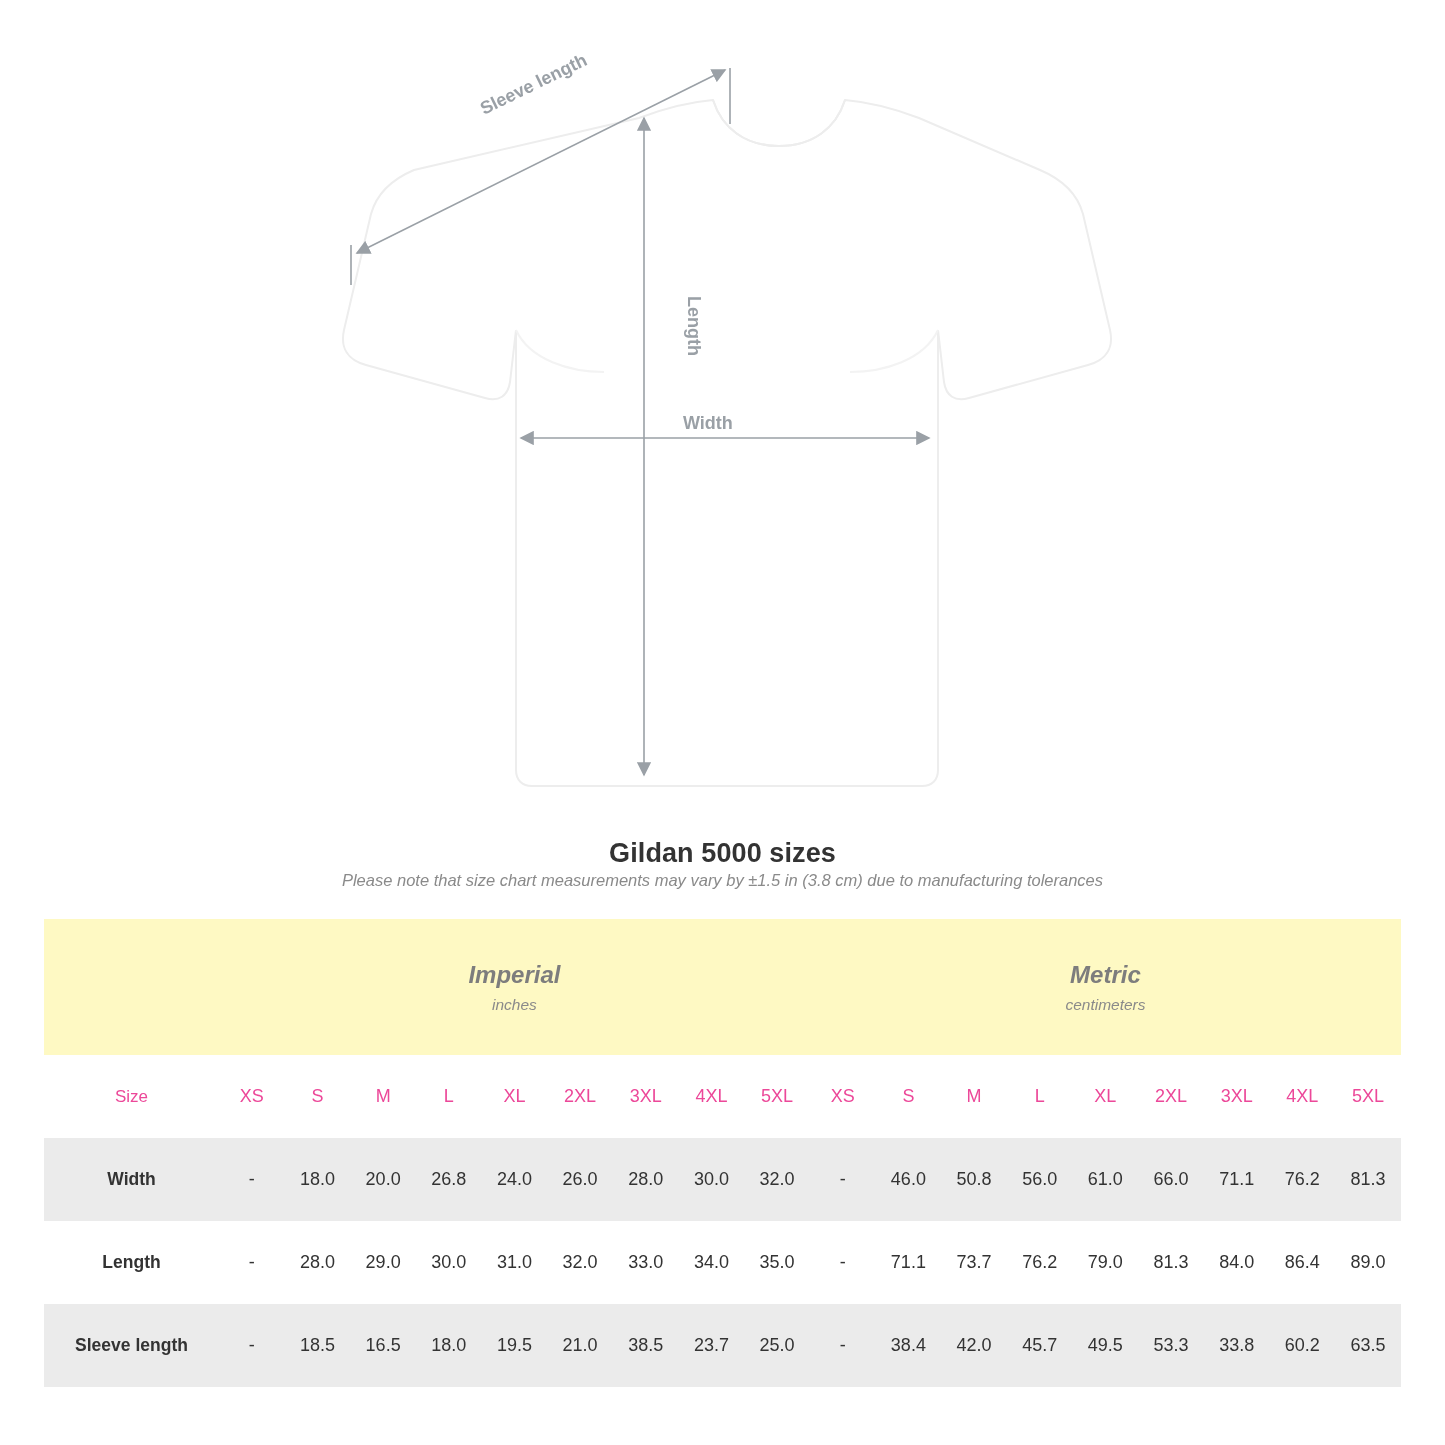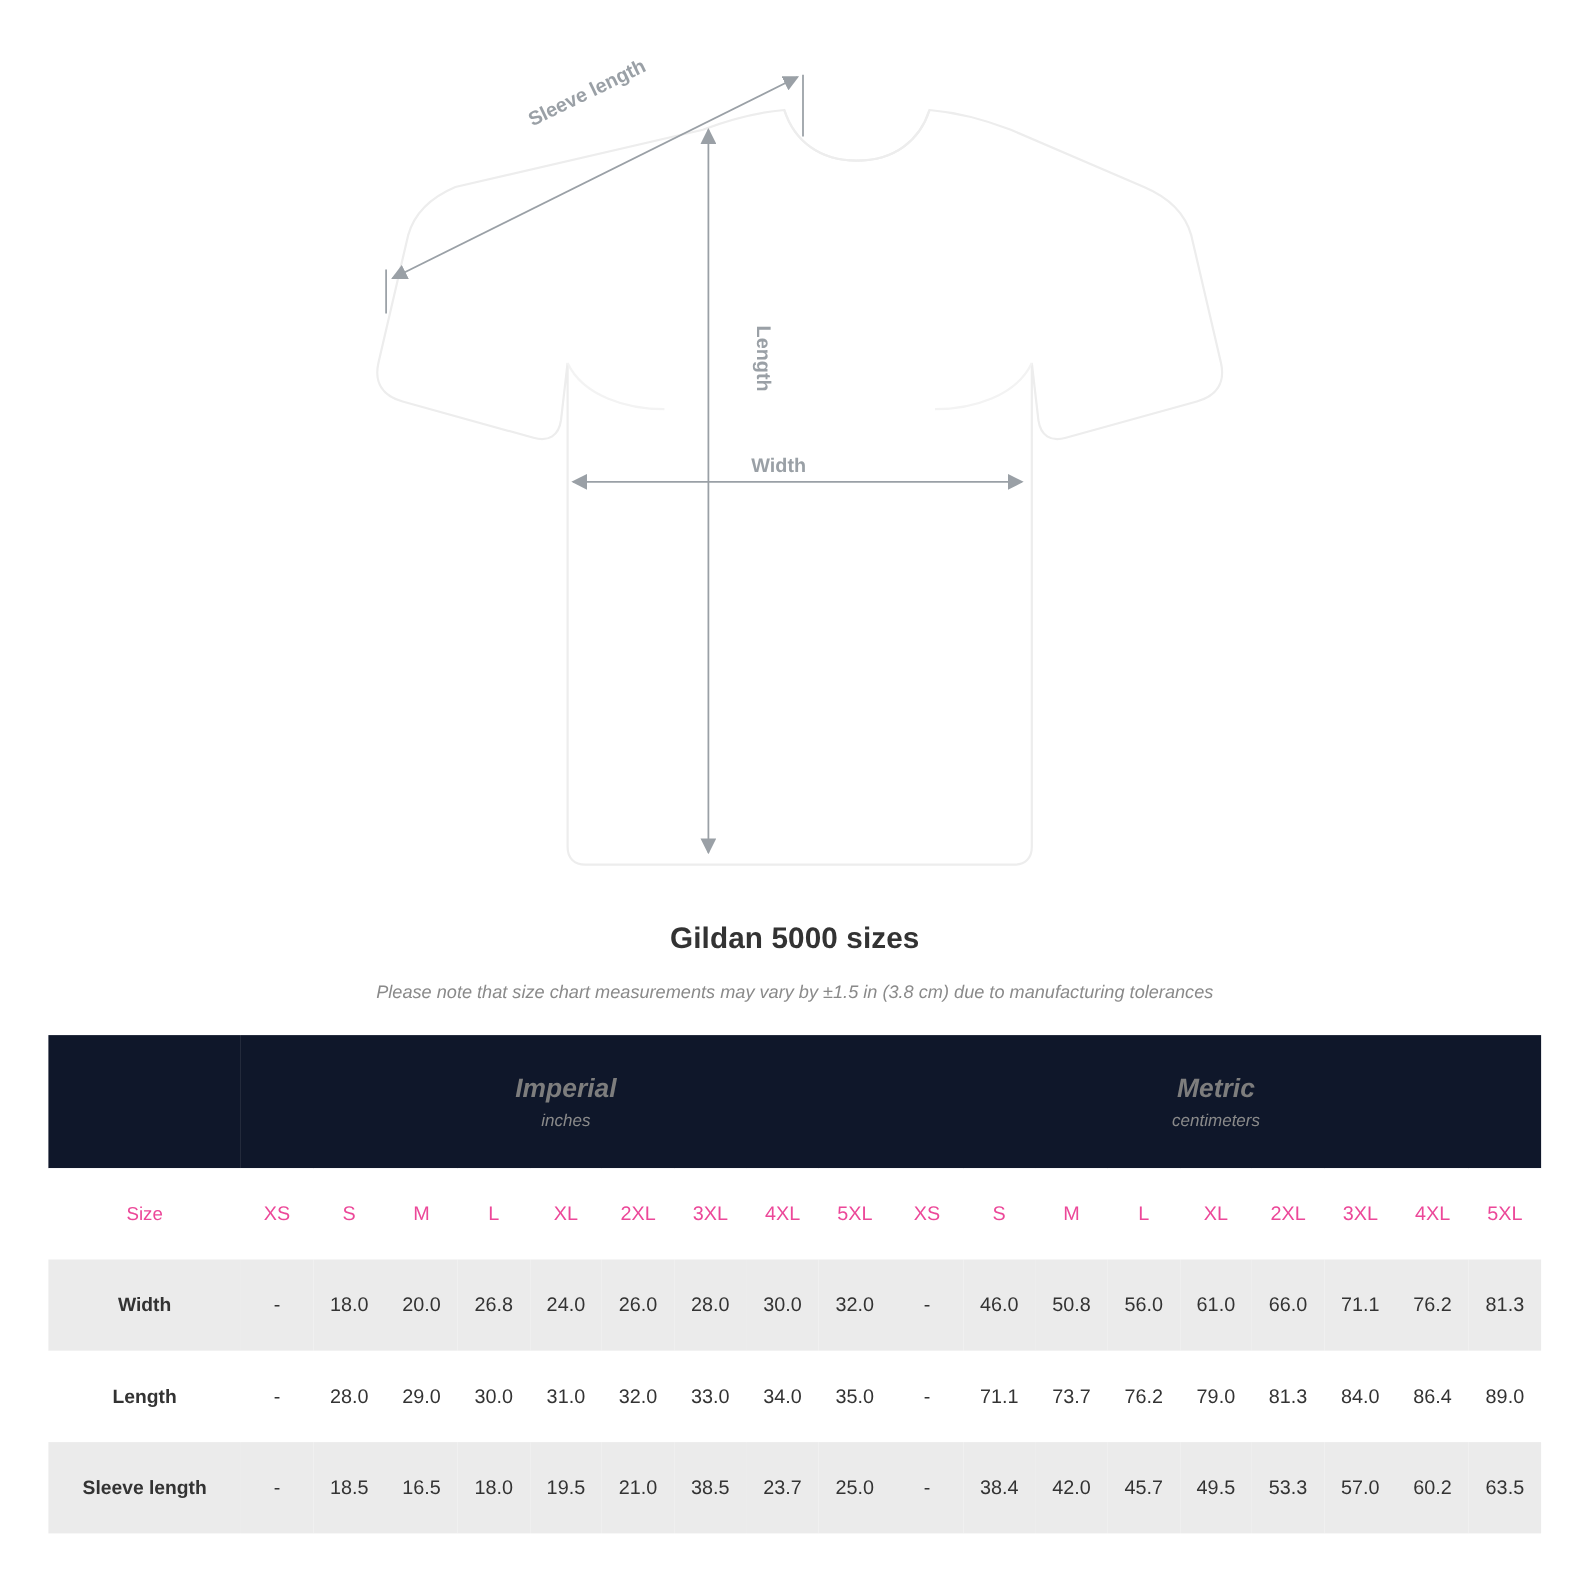--- a/index.html
+++ b/index.html
@@ -39,42 +39,42 @@
   .chart-title {
     font-size: 27px;
     font-weight: bold;
     color: #333333;
     letter-spacing: 0.1px;
   }
   .chart-note {
     font-size: 16.5px;
     font-style: italic;
     color: #8a8a8a;
-    margin-top: 24px;
+    margin-top: 2px;
   }
 
   
   .table-wrap {
     margin: 29px 44px 0 44px;
   }
   table.size-table {
     border-collapse: collapse;
     width: 1357px;
     table-layout: fixed;
   }
   table.size-table td, table.size-table th {
     padding: 0;
     text-align: center;
     vertical-align: middle;
     font-weight: normal;
   }
 
   .unit-row td {
-    background: #0f172a;
-    height: 121px;
+    background: #fef9c3;
+    height: 136px;
   }
   .unit-name {
     font-size: 24px;
     font-style: italic;
     font-weight: bold;
     color: #7d7d7d;
     line-height: 1.25;
   }
   .unit-sub {
     font-size: 15.5px;
@@ -279,21 +279,21 @@
           <td>21.0</td>
           <td>38.5</td>
           <td>23.7</td>
           <td>25.0</td>
           <td>-</td>
           <td>38.4</td>
           <td>42.0</td>
           <td>45.7</td>
           <td>49.5</td>
           <td>53.3</td>
-          <td>57.0</td>
+          <td>33.8</td>
           <td>60.2</td>
           <td>63.5</td>
         </tr>
       </tbody>
     </table>
   </div>
 
 </div>
 
 </body></html>

